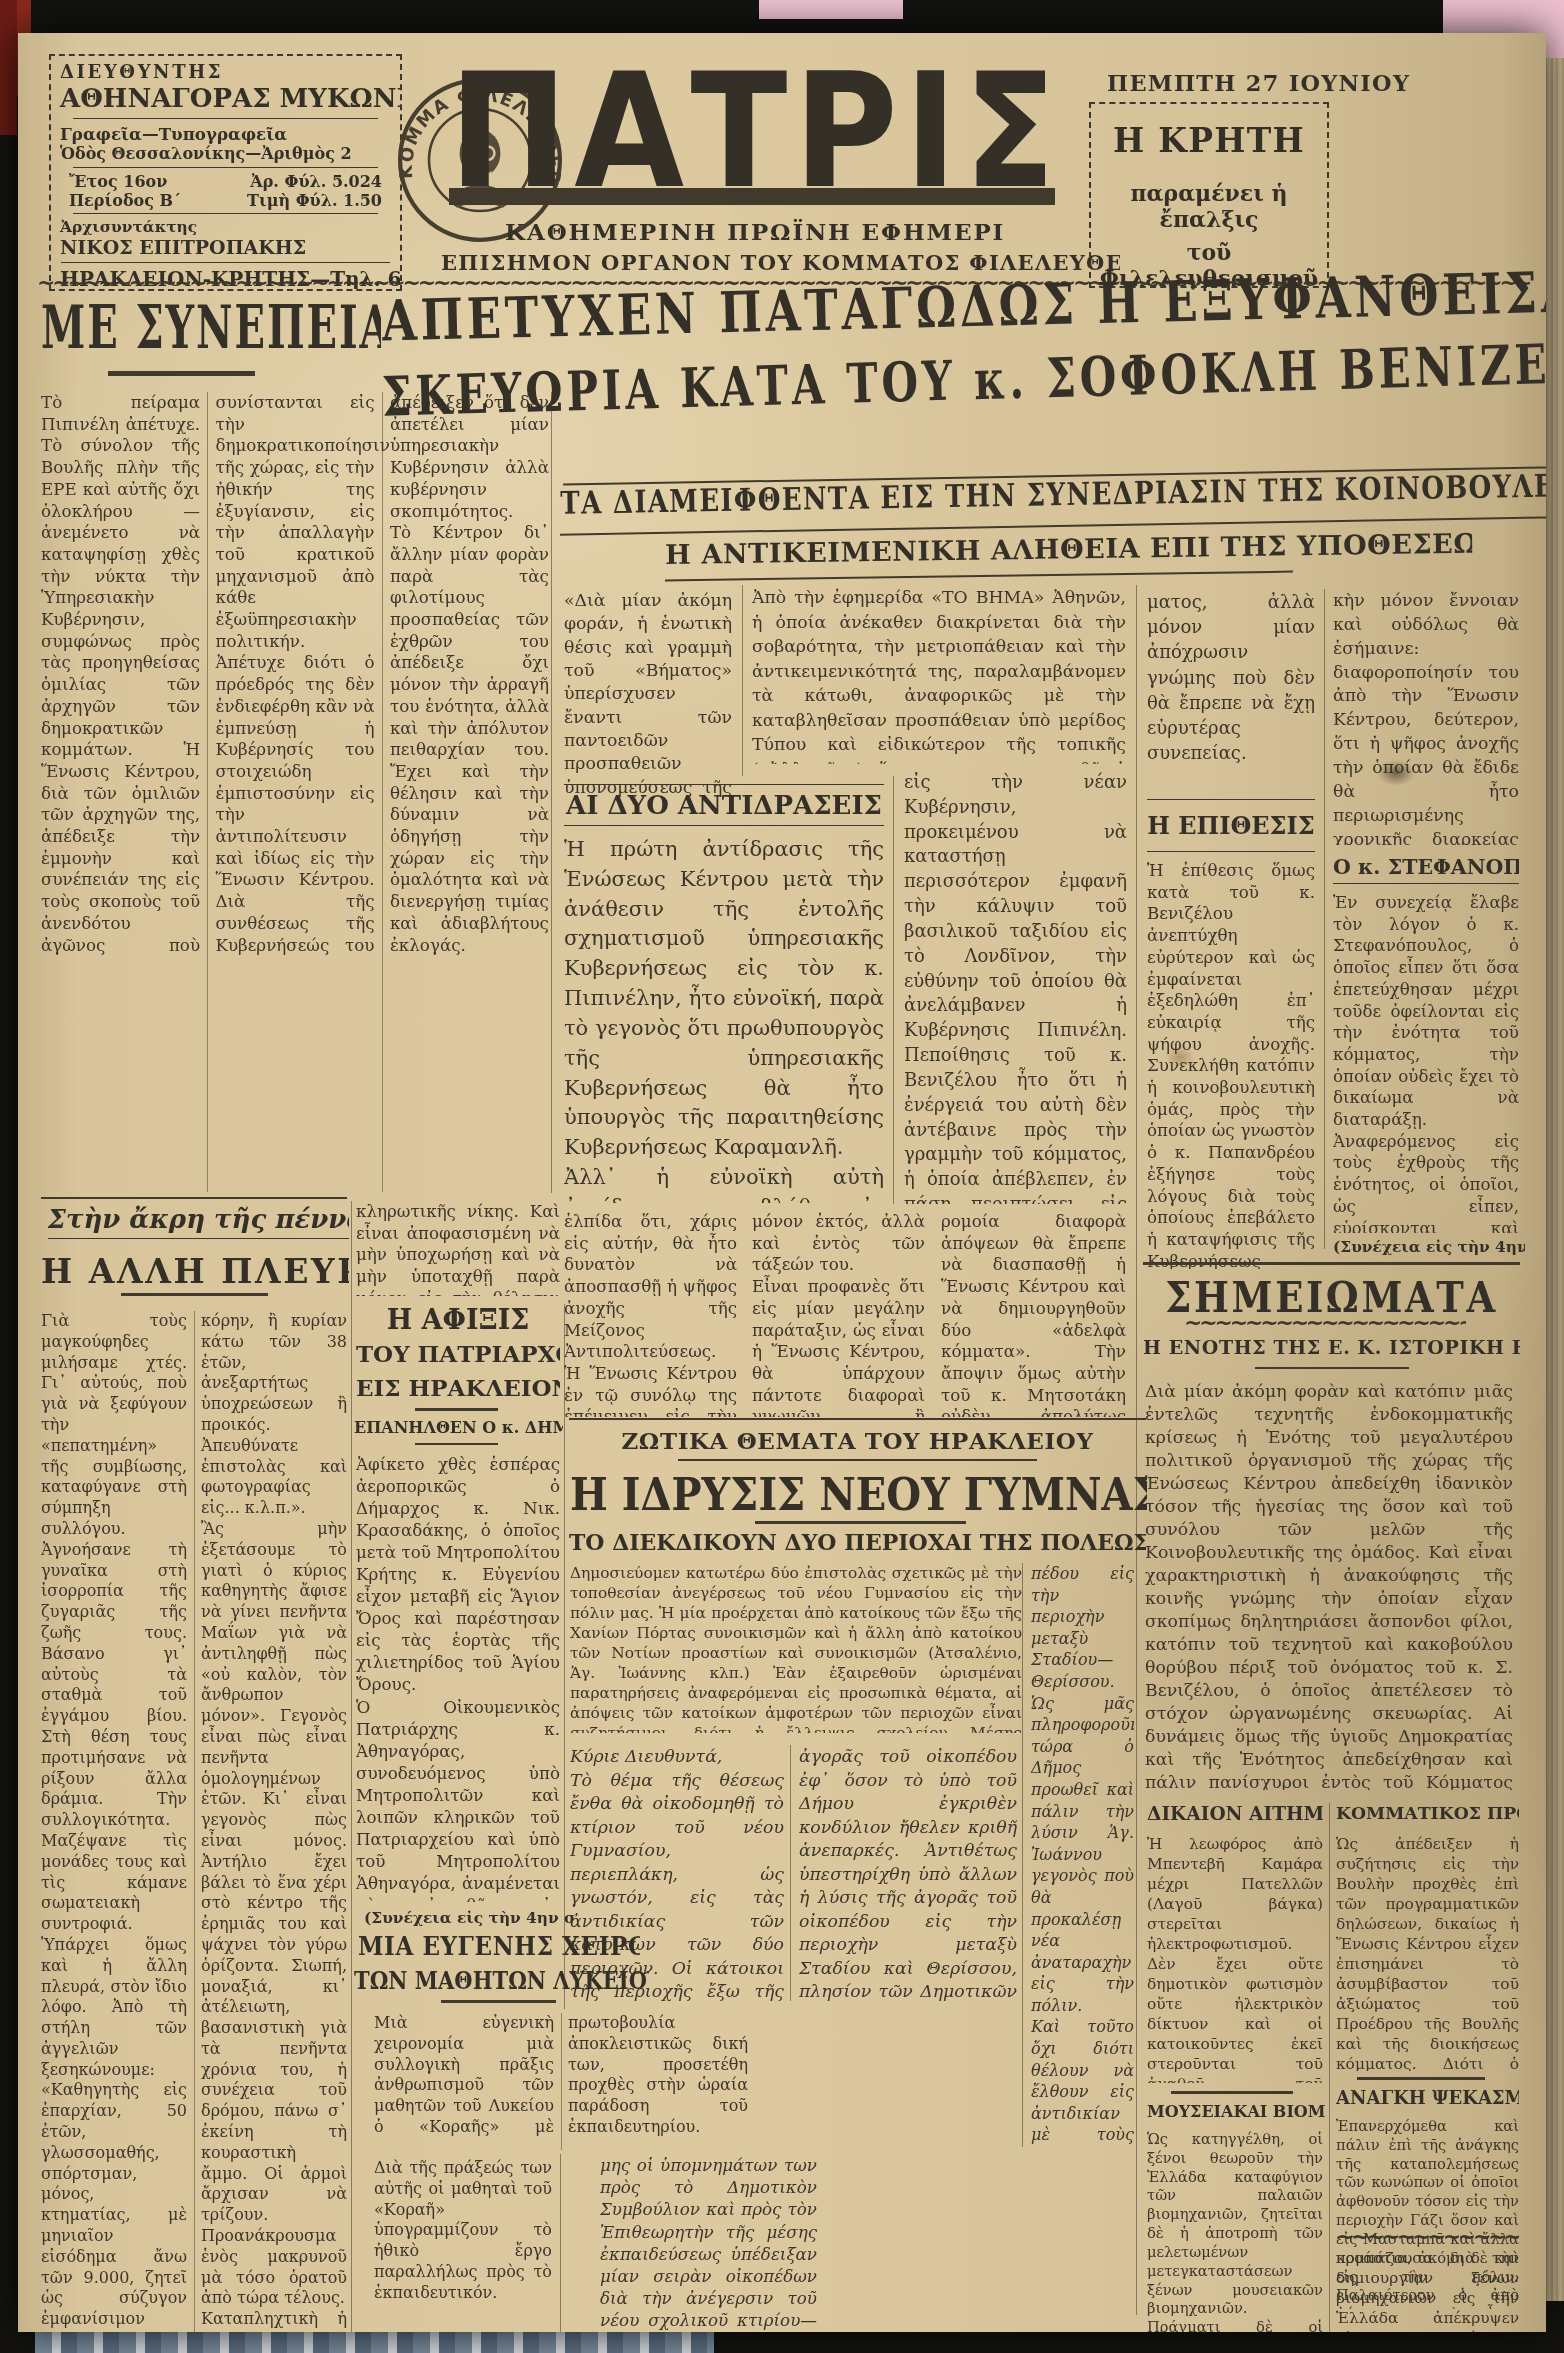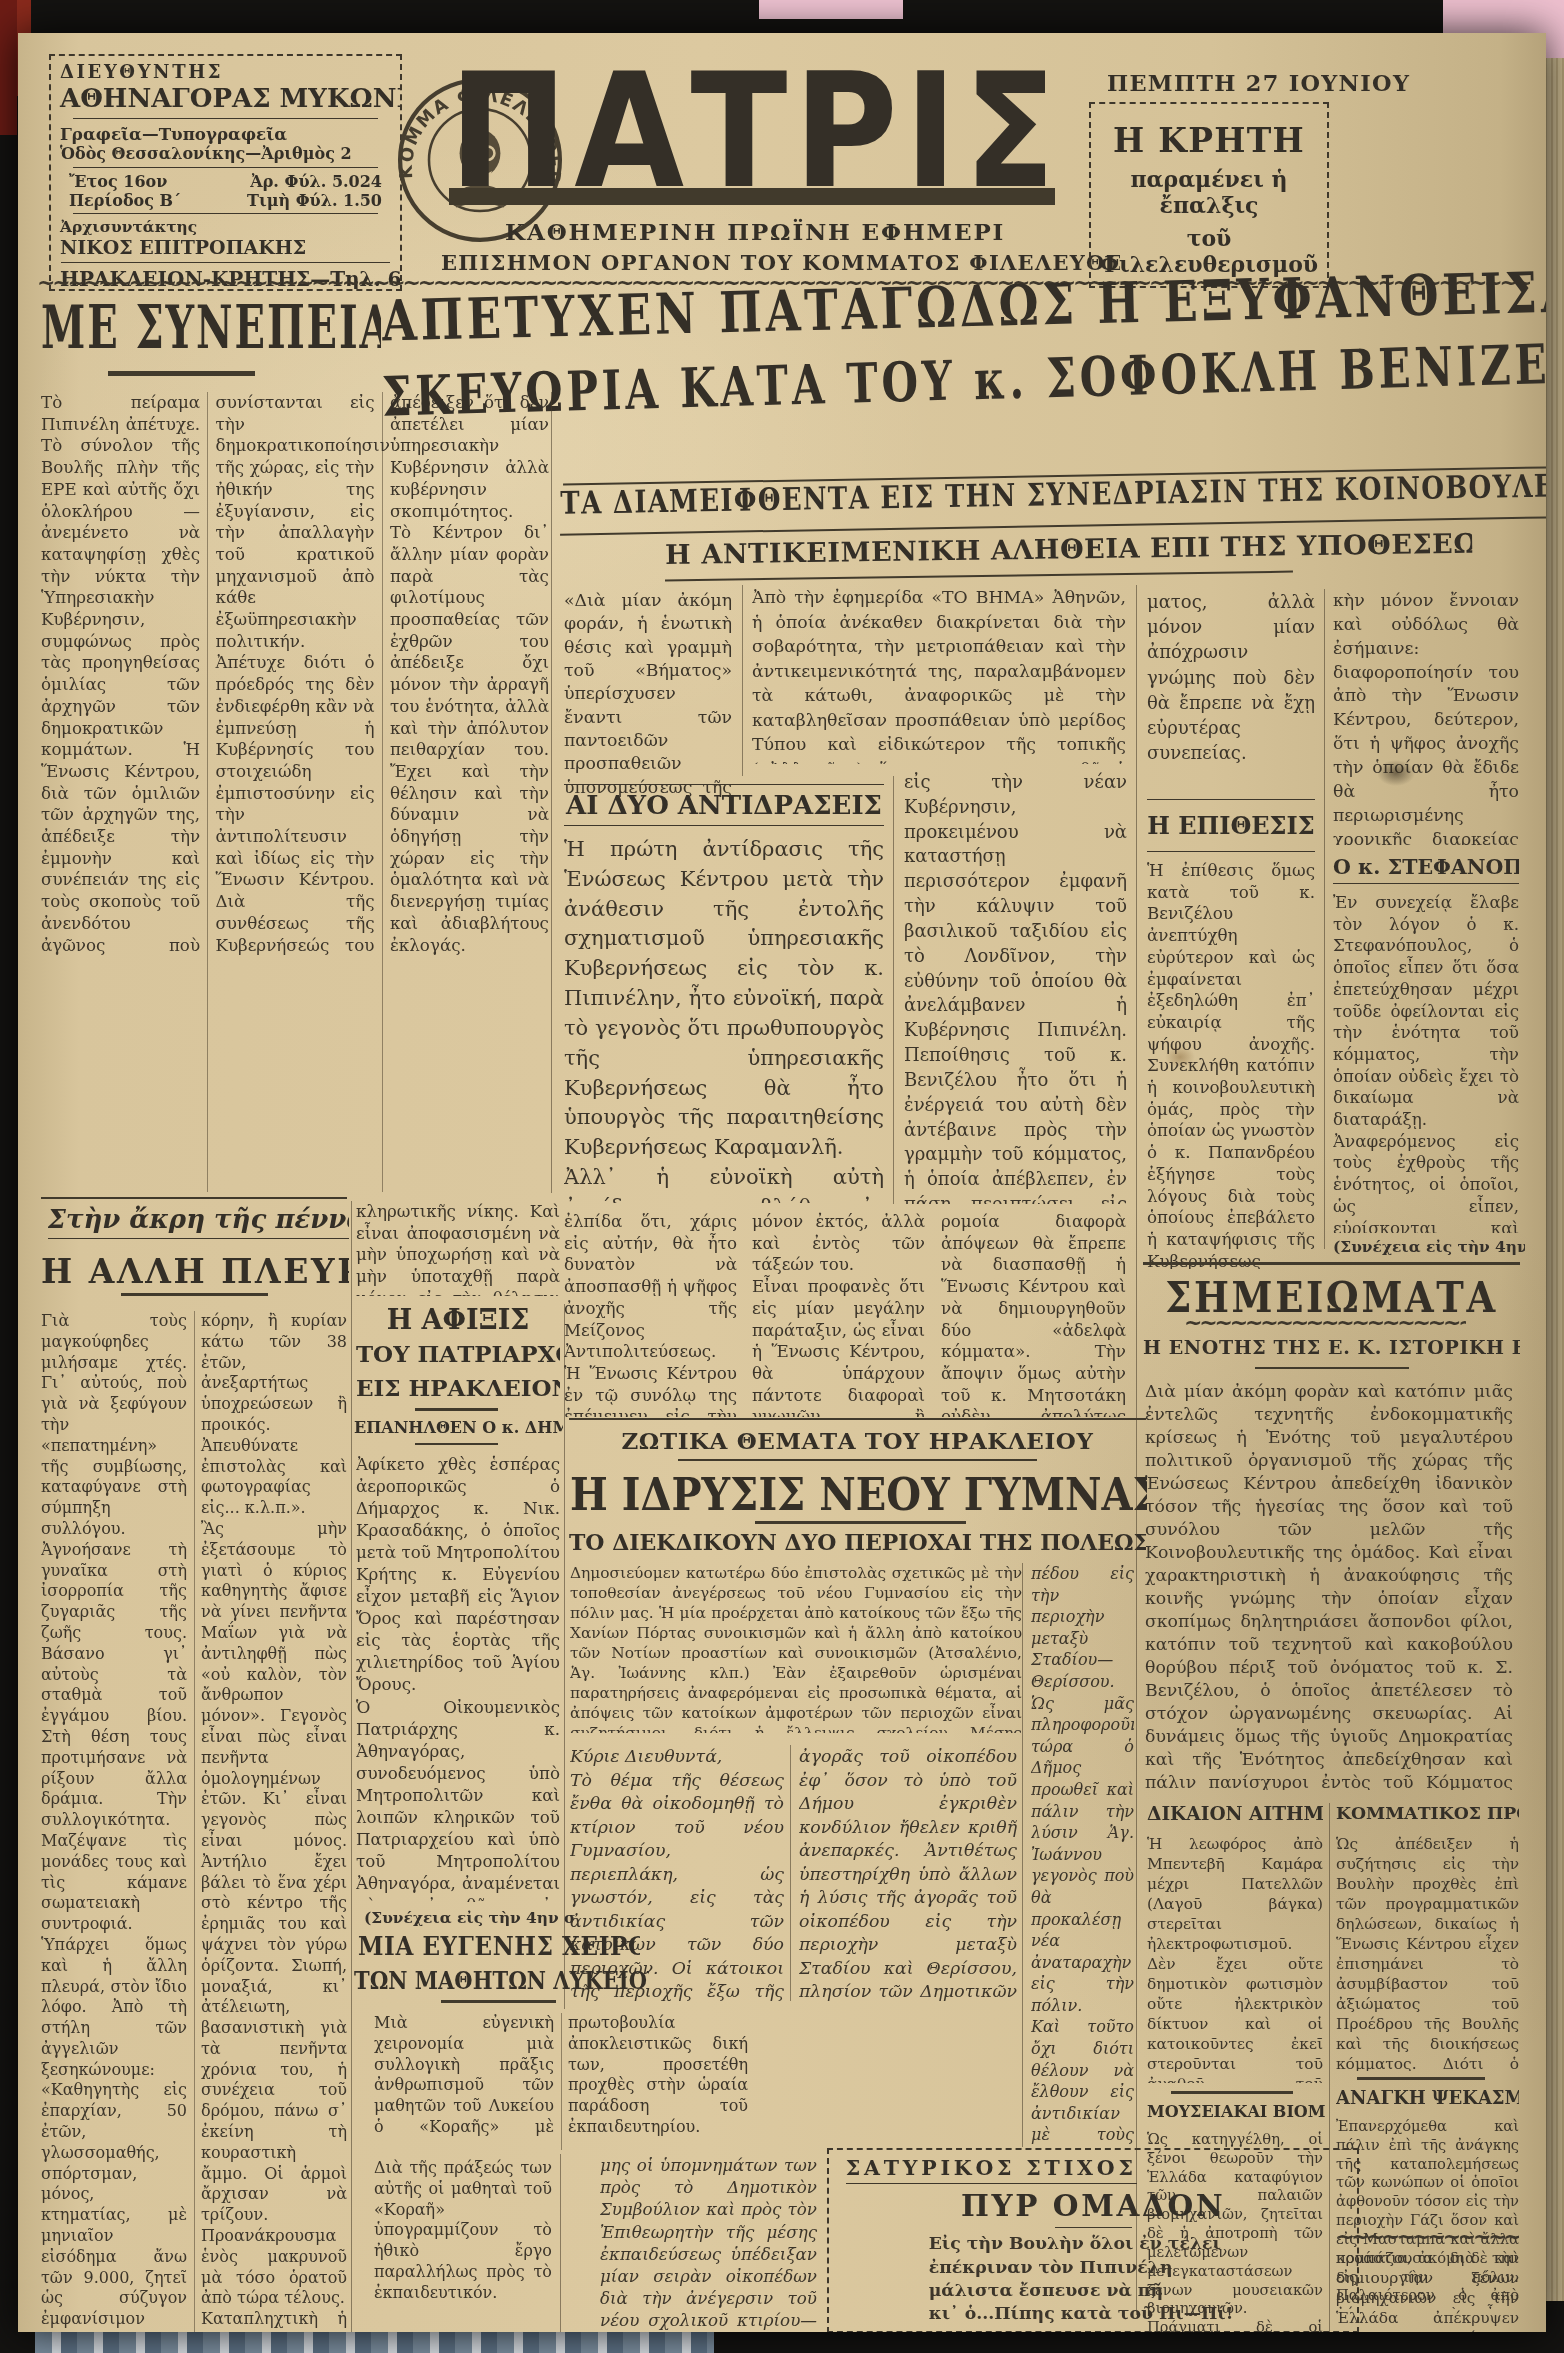--- a/index.html
+++ b/index.html
@@ -76,21 +76,21 @@
   </svg>
 
   <div class="abs hl" style="left:431px;top:5.1px;width:596px;height:160px;font-family:'DejaVu Sans',sans-serif;font-size:142px;letter-spacing:6.4px;transform:scaleY(1.12);transform-origin:left top;">ΠΑΤΡΙΣ</div>
   <div class="hrule" style="left:431px;top:155px;width:606px;height:16.7px;"></div>
   <div class="abs shead ctr" style="left:487px;top:185px;width:500px;font-size:23px;letter-spacing:1.9px;white-space:nowrap;">ΚΑΘΗΜΕΡΙΝΗ ΠΡΩΪΝΗ ΕΦΗΜΕΡΙΣ</div>
   <div class="abs shead ctr" style="left:423px;top:217px;width:679px;font-size:21px;letter-spacing:1.3px;white-space:nowrap;">ΕΠΙΣΗΜΟΝ ΟΡΓΑΝΟΝ ΤΟΥ ΚΟΜΜΑΤΟΣ ΦΙΛΕΛΕΥΘΕΡΩΝ</div>
 
   <div class="abs shead" style="left:1089px;top:37px;width:308px;font-size:22.4px;white-space:nowrap;letter-spacing:1.3px;">ΠΕΜΠΤΗ 27 ΙΟΥΝΙΟΥ 1963</div>
   <div class="abs" style="left:1071px;top:69px;width:236px;height:165px;border:2.6px dashed #3e372b;text-align:center;padding-top:16.7px;">
     <div class="shead" style="font-size:33px;letter-spacing:1.3px;">Η ΚΡΗΤΗ</div>
-    <div class="shead" style="font-size:22px;margin-top:6px;">παραμένει ἡ ἔπαλξις</div>
+    <div class="shead" style="font-size:22px;margin-top:20px;">παραμένει ἡ ἔπαλξις</div>
     <div class="shead" style="font-size:22px;margin-top:7.7px;">τοῦ Φιλελευθερισμοῦ</div>
   </div>
 
   <div class="wave" style="left:19px;top:245px;width:1493px;">~~~~~~~~~~~~~~~~~~~~~~~~~~~~~~~~~~~~~~~~~~~~~~~~~~~~~~~~~~~~~~~~~~~~~~~~~~~~~~~~~~~~~~~~~~~~~~~~~~~~~~~~~~~~~~~~~~~~~~~~~~~~~~~~~~~~~~~~~~~~~~~~~~~~~~~~~~~~~~~~~~~~~~~~~~~~~~~~~~~~~~~~~~~~~~~~~~~</div>
 
   <div class="abs hl" style="left:23px;top:258px;width:340px;font-size:40px;letter-spacing:1.9px;transform:scaleY(1.5);transform-origin:left top;">ΜΕ ΣΥΝΕΠΕΙΑΝ</div>
   <div class="hrule" style="left:90px;top:338px;width:147px;height:4.5px;"></div>
   <div class="abs bt c3" style="left:23px;top:359px;width:508px;height:800px;">Τὸ πείραμα Πιπινέλη ἀπέτυχε. Τὸ σύνολον τῆς Βουλῆς πλὴν τῆς ΕΡΕ καὶ αὐτῆς ὄχι ὁλοκλήρου —ἀνεμένετο νὰ καταψηφίσῃ χθὲς τὴν νύκτα τὴν Ὑπηρεσιακὴν Κυβέρνησιν, συμφώνως πρὸς τὰς προηγηθείσας ὁμιλίας τῶν ἀρχηγῶν τῶν δημοκρατικῶν κομμάτων. Ἡ Ἕνωσις Κέντρου, διὰ τῶν ὁμιλιῶν τῶν ἀρχηγῶν της, ἀπέδειξε τὴν ἐμμονὴν καὶ συνέπειάν της εἰς τοὺς σκοποὺς τοῦ ἀνενδότου ἀγῶνος ποὺ συνίστανται εἰς τὴν δημοκρατικοποίησιν τῆς χώρας, εἰς τὴν ἠθικήν της ἐξυγίανσιν, εἰς τὴν ἀπαλλαγὴν τοῦ κρατικοῦ μηχανισμοῦ ἀπὸ κάθε ἐξωϋπηρεσιακὴν πολιτικήν.
 Ἀπέτυχε διότι ὁ πρόεδρός της δὲν ἐνδιεφέρθη κἂν νὰ ἐμπνεύσῃ ἡ Κυβέρνησίς του στοιχειώδη ἐμπιστοσύνην εἰς τὴν ἀντιπολίτευσιν καὶ ἰδίως εἰς τὴν Ἕνωσιν Κέντρου. Διὰ τῆς συνθέσεως τῆς Κυβερνήσεώς του ἀπέδειξεν ὅτι δὲν ἀπετέλει μίαν ὑπηρεσιακὴν Κυβέρνησιν ἀλλὰ κυβέρνησιν σκοπιμότητος.
 Τὸ Κέντρον δι᾽ ἄλλην μίαν φορὰν παρὰ τὰς φιλοτίμους προσπαθείας τῶν ἐχθρῶν του ἀπέδειξε ὄχι μόνον τὴν ἀρραγῆ του ἑνότητα, ἀλλὰ καὶ τὴν ἀπόλυτον πειθαρχίαν του. Ἔχει καὶ τὴν θέλησιν καὶ τὴν δύναμιν νὰ ὁδηγήσῃ τὴν χώραν εἰς τὴν ὁμαλότητα καὶ νὰ διενεργήσῃ τιμίας καὶ ἀδιαβλήτους ἐκλογάς.</div>
@@ -183,30 +183,20 @@
 Καὶ τοῦτο ὄχι διότι θέλουν νὰ ἔλθουν εἰς ἀντιδικίαν μὲ τοὺς κατοίκους τοῦ Ἁγ. Ἰωάννου Ἀτσαλένιου ἀλλὰ διότι πρωτεύει ἡ κατασκευὴ τοῦ νέου Γυμνασίου εἰς μίαν περιοχὴν ἡ ὁποία ἔχει σήμερον ἑκατοντάδας μαθητῶν καὶ οἱ</div>
   <div class="abs bt" style="left:582px;top:2121px;width:217px;height:192px;font-size:16.7px;font-style:italic;line-height:1.33;">μης οἱ ὑπομνημάτων των πρὸς τὸ Δημοτικὸν Συμβούλιον καὶ πρὸς τὸν Ἐπιθεωρητὴν τῆς μέσης ἐκπαιδεύσεως ὑπέδειξαν μίαν σειρὰν οἰκοπέδων διὰ τὴν ἀνέγερσιν τοῦ νέου σχολικοῦ κτιρίου—τοῦ ὁποίου τὸ οἰκόπεδον ἔδει νὰ ὑπερβαίνῃ τὰ 5.000 μέτρα συνάμα δὲ ἐπρότειναν εἰς τὸ Δημοτικὸν Συμβούλιον ὅπως οὗτοι ἀναλάβουν μέρος τῆς δαπάνης</div>
 
   <div class="abs hl" style="left:340px;top:1897px;width:282px;font-size:23px;letter-spacing:0.6px;transform:scaleY(1.15);transform-origin:left top;">ΜΙΑ ΕΥΓΕΝΗΣ ΧΕΙΡΟΝΟΜΙΑ</div>
   <div class="abs hl" style="left:336px;top:1933px;width:295px;font-size:21px;transform:scaleY(1.15);transform-origin:left top;">ΤΩΝ ΜΑΘΗΤΩΝ ΛΥΚΕΙΟΥ Ο «ΚΟΡΑΗΣ»</div>
   <div class="hrule" style="left:423px;top:1967px;width:115px;height:2.6px;"></div>
   <div class="abs bt c2" style="left:356px;top:1980px;width:374px;height:137px;font-size:16px;line-height:1.3;">Μιὰ εὐγενικὴ χειρονομία μιὰ συλλογικὴ πρᾶξις ἀνθρωπισμοῦ τῶν μαθητῶν τοῦ Λυκείου ὁ «Κοραῆς» μὲ πρωτοβουλία ἀποκλειστικῶς δική των, προσετέθη προχθὲς στὴν ὡραία παράδοση τοῦ ἐκπαιδευτηρίου.
 Οἱ μαθηταὶ καὶ αἱ μαθήτριαι τοῦ Λυκείου μὲ ἔρανο ποὺ ἐπραγματοποίησαν μεταξύ των ἀγόρασαν 66 θερινὲς ἐνδυμασίες παιδικὲς τὶς ὁποῖες διένειμαν σὲ ἰσάριθμα φτωχὰ παιδιὰ τῶν Δημοτικῶν Σχολείων Μπρούμη, Ἁγίας Τριάδος καὶ Πόρου.</div>
   <div class="abs bt" style="left:356px;top:2125px;width:178px;height:192px;font-size:16px;line-height:1.3;">Διὰ τῆς πράξεώς των αὐτῆς οἱ μαθηταὶ τοῦ «Κοραῆ» ὑπογραμμίζουν τὸ ἠθικὸ ἔργο παραλλήλως πρὸς τὸ ἐκπαιδευτικόν.</div>
 
-  <div class="abs" style="left:809px;top:2115px;width:495px;height:168px;border:2.6px dashed #3e372b;padding:6.4px 16.7px;">
-    <div class="shead" style="font-size:20.5px;letter-spacing:3.8px;display:inline-block;border-bottom:1.9px solid #3e372b;padding-bottom:2.6px;">ΣΑΤΥΡΙΚΟΣ ΣΤΙΧΟΣ</div>
-    <div class="shead ctr" style="font-size:29.5px;letter-spacing:2.6px;margin-top:3.8px;">ΠΥΡ ΟΜΑΔΟΝ</div>
-    <div class="hrule" style="position:static;display:block;width:77px;height:1.9px;margin:3.8px auto;"></div>
-    <div class="bt" style="font-size:17.3px;font-weight:bold;text-align:left;margin-left:83px;line-height:1.35;">Εἰς τὴν Βουλὴν ὅλοι ἐν τέλει
-ἐπέκριναν τὸν Πιπινέλη
-μάλιστα ἔσπευσε νὰ πῆ
-κι᾽ ὁ...Πίπης κατὰ τοῦ Πι—Πί!</div>
-    <div class="shead" style="font-size:18px;text-align:right;margin-right:38px;margin-top:2.6px;">Ν. ΕΠΙΤΡΟΠΑΚΗΣ</div>
-  </div>
 
   <div class="vr" style="left:533px;top:359px;height:801px;"></div>
   <div class="vr" style="left:724px;top:552px;height:191px;"></div>
   <div class="vr" style="left:875px;top:743px;height:428px;"></div>
   <div class="vr" style="left:1118px;top:552px;height:1730px;"></div>
   <div class="vr" style="left:1306px;top:556px;height:660px;"></div>
   <div class="vr" style="left:1311px;top:1770px;height:531px;"></div>
   <div class="vr" style="left:333px;top:1168px;height:1147px;"></div>
   <div class="vr" style="left:546px;top:1271px;height:705px;"></div>
   <div class="vr" style="left:772px;top:1712px;height:256px;"></div>

